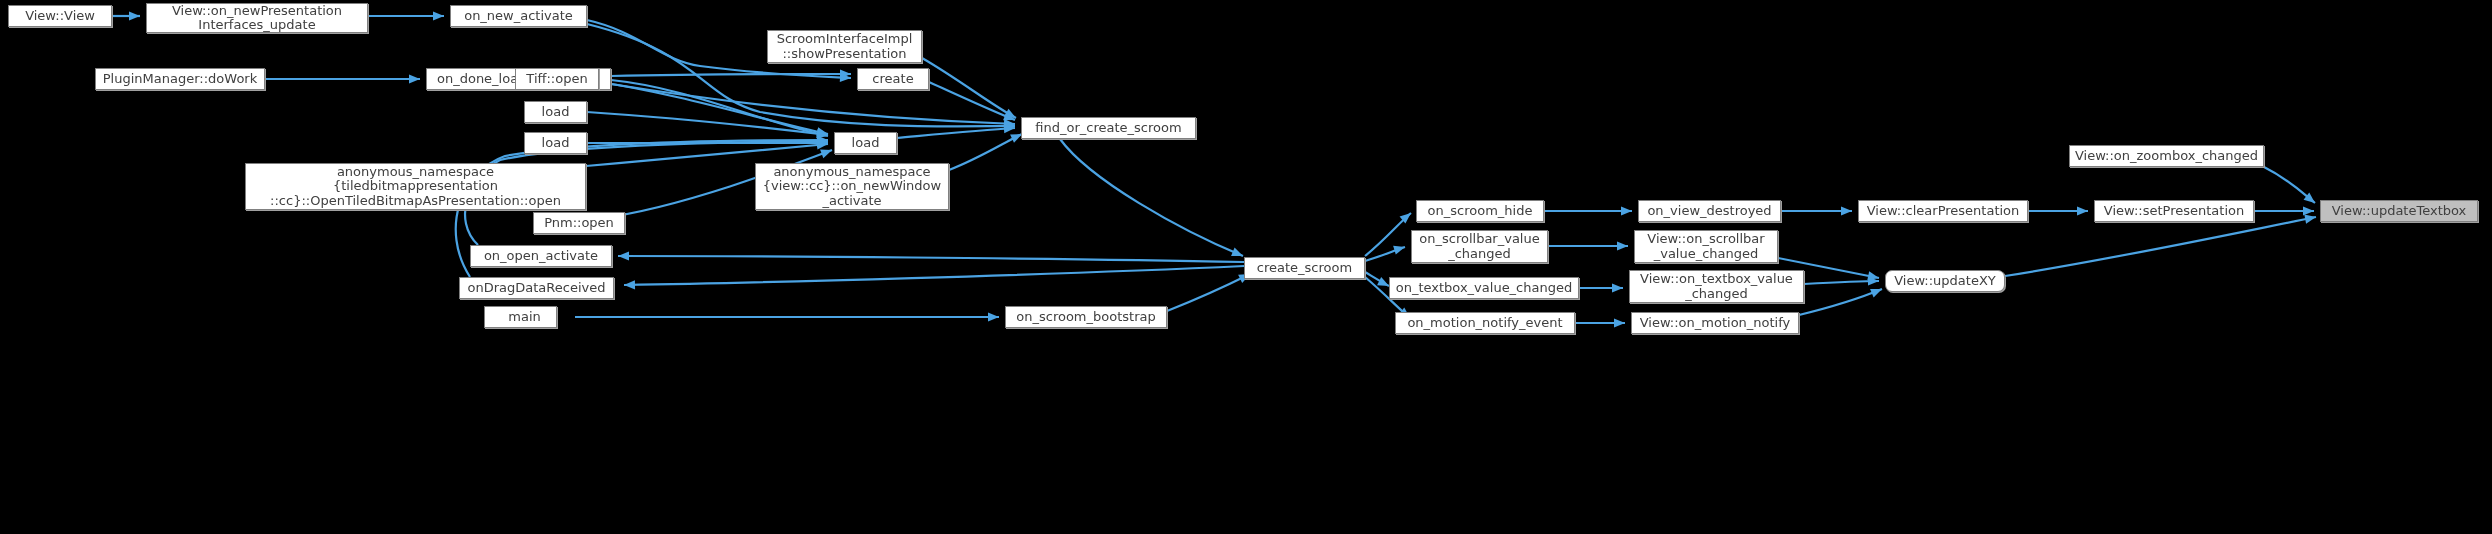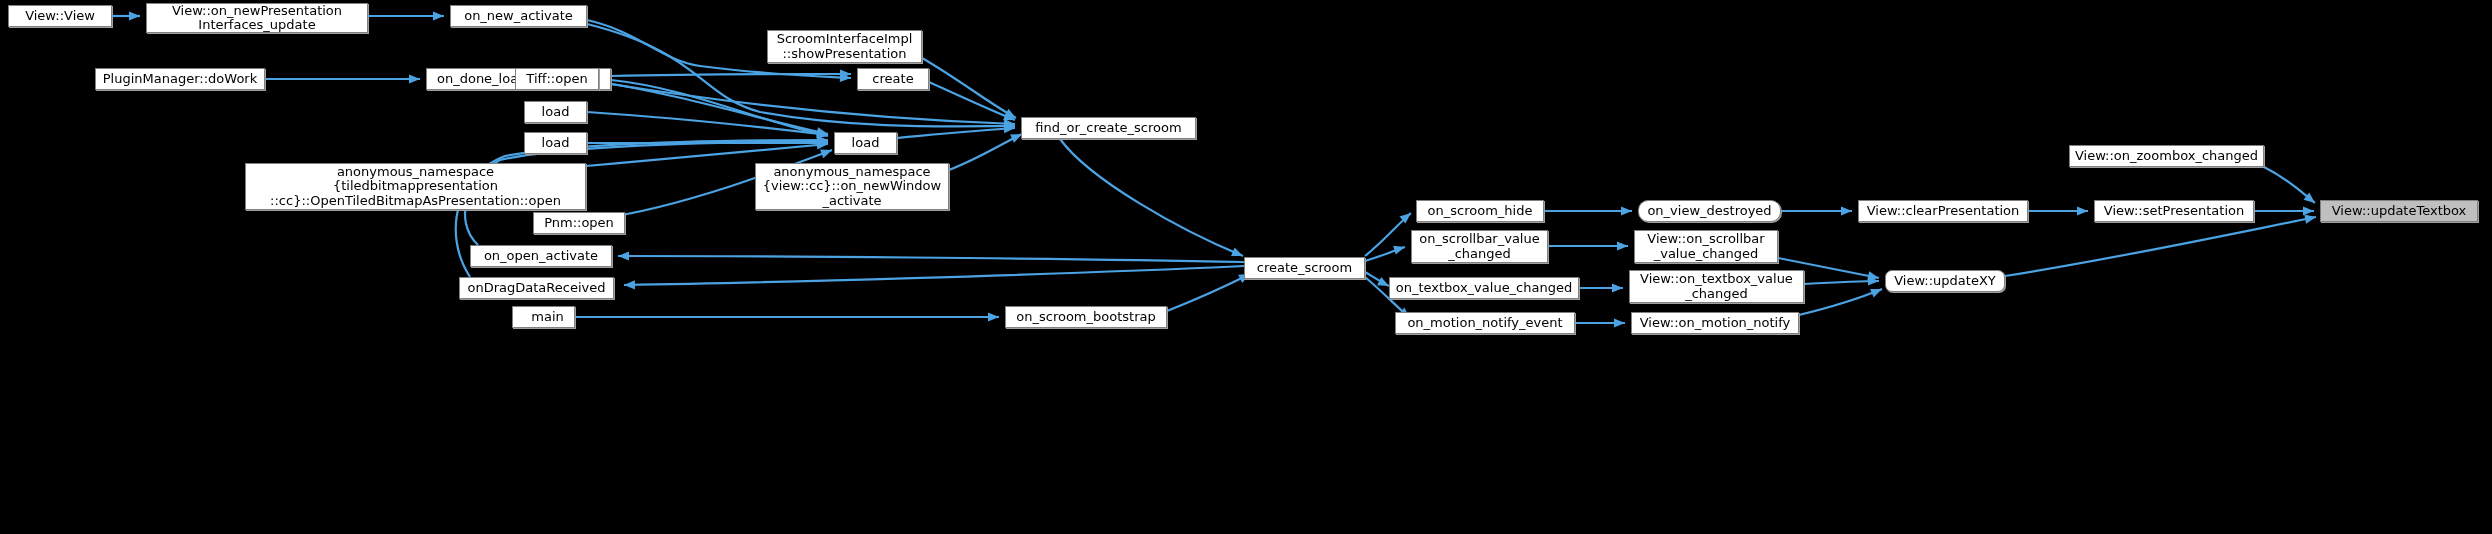--- a/index.html
+++ b/index.html
@@ -1,20 +1,20 @@
 <!DOCTYPE html>
 <html><head>
 <meta charset="utf-8">
 <style>
   html,body{margin:0;padding:0;background:#000;}
   #canvas{position:relative;width:2492px;height:534px;background:#000;overflow:hidden;
           font-family:"DejaVu Sans","Liberation Sans",sans-serif;}
   svg.edges{position:absolute;left:0;top:0;width:2492px;height:534px;}
   .node{position:absolute;box-sizing:border-box;background:#ffffff;
-        border:1px solid #808080;color:#000000;display:flex;align-items:center;
+        border:1px solid #808080;color:#404040;display:flex;align-items:center;
         justify-content:center;text-align:center;line-height:1.08;
         font-size:13px;white-space:pre;letter-spacing:0px;
         box-shadow:1px 1px 0 0 #a0a0a0;}
   .node.current{background:#bfbfbf;}
 </style>
 </head>
 <body>
 
 <div id="canvas">
   <svg class="edges" viewBox="0 0 2492 534" xmlns="http://www.w3.org/2000/svg">
@@ -120,25 +120,25 @@
       <div class="node" style="left: 1021px; top: 117px; width: 175px; height: 22px;">find_or_create_scroom</div>
       <div class="node" style="left: 245px; top: 163px; width: 341px; height: 47px;">anonymous_namespace
 {tiledbitmappresentation
 ::cc}::OpenTiledBitmapAsPresentation::open</div>
       <div class="node" style="left: 755px; top: 163px; width: 194px; height: 47px;">anonymous_namespace
 {view::cc}::on_newWindow
 _activate</div>
       <div class="node" style="left: 510px; top: 212px; width: 92px; height: 22px; margin-left: 23px;">Pnm::open</div>
       <div class="node" style="left: 470px; top: 245px; width: 142px; height: 22px;">on_open_activate</div>
       <div class="node" style="left: 459px; top: 277px; width: 155px; height: 22px;">onDragDataReceived</div>
-      <div class="node" style="left: 512px; top: 306px; width: 63px; height: 22px; padding-left: 8px;">main</div>
+      <div class="node" style="left: 484px; top: 306px; width: 73px; height: 22px; padding-left: 8px;">main</div>
       <div class="node" style="left: 1005px; top: 306px; width: 162px; height: 22px;">on_scroom_bootstrap</div>
       <div class="node" style="left: 1244px; top: 257px; width: 121px; height: 22px;">create_scroom</div>
       <div class="node" style="left: 1416px; top: 200px; width: 128px; height: 22px;">on_scroom_hide</div>
-      <div class="node" style="left: 1638px; top: 200px; width: 143px; height: 22px; border-radius: 10px;">on_view_destroyed</div>
+      <div class="node" style="left: 1638px; top: 200px; width: 143px; height: 22px;">on_view_destroyed</div>
       <div class="node" style="left: 1858px; top: 200px; width: 170px; height: 22px;">View::clearPresentation</div>
       <div class="node" style="left: 2094px; top: 200px; width: 160px; height: 22px;">View::setPresentation</div>
       <div class="node" style="left: 2069px; top: 145px; width: 195px; height: 22px;">View::on_zoombox_changed</div>
       <div class="node current" style="left: 2320px; top: 200px; width: 158px; height: 22px;">View::updateTextbox</div>
       <div class="node" style="left: 1411px; top: 230px; width: 137px; height: 33px;">on_scrollbar_value
 _changed</div>
       <div class="node" style="left: 1634px; top: 230px; width: 144px; height: 33px;">View::on_scrollbar
 _value_changed</div>
       <div class="node" style="left: 1389px; top: 277px; width: 190px; height: 22px;">on_textbox_value_changed</div>
       <div class="node" style="left: 1629px; top: 270px; width: 175px; height: 33px;">View::on_textbox_value

